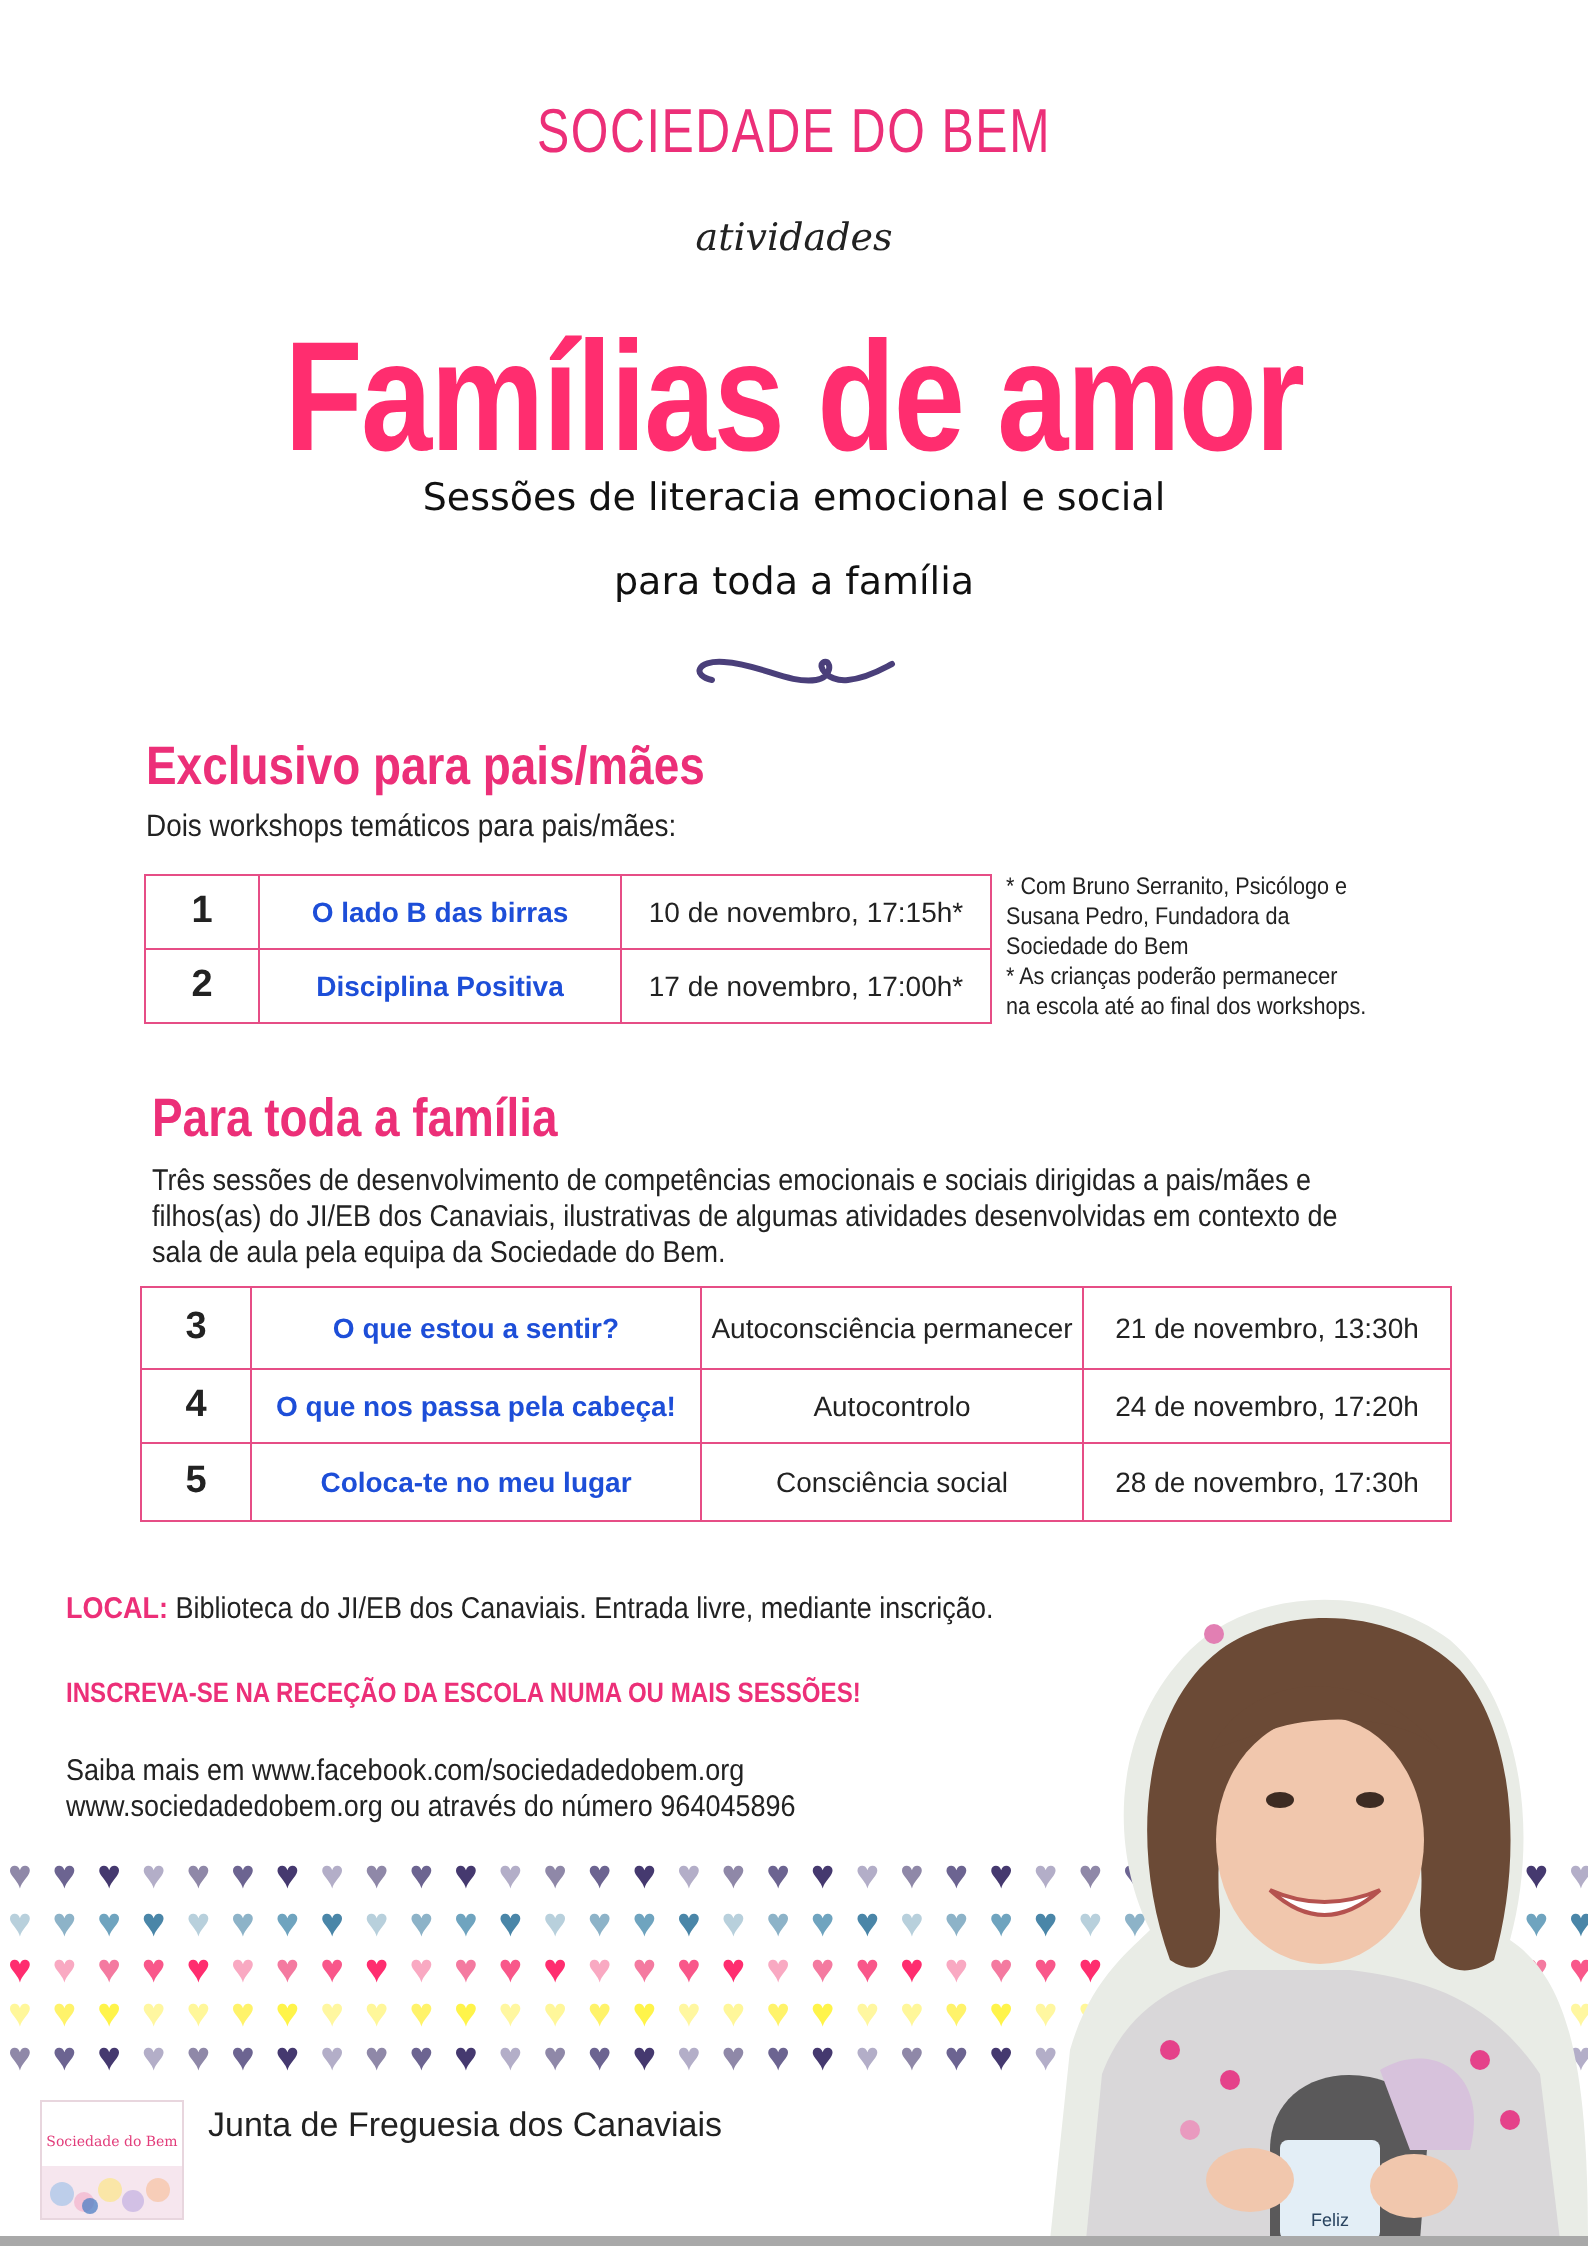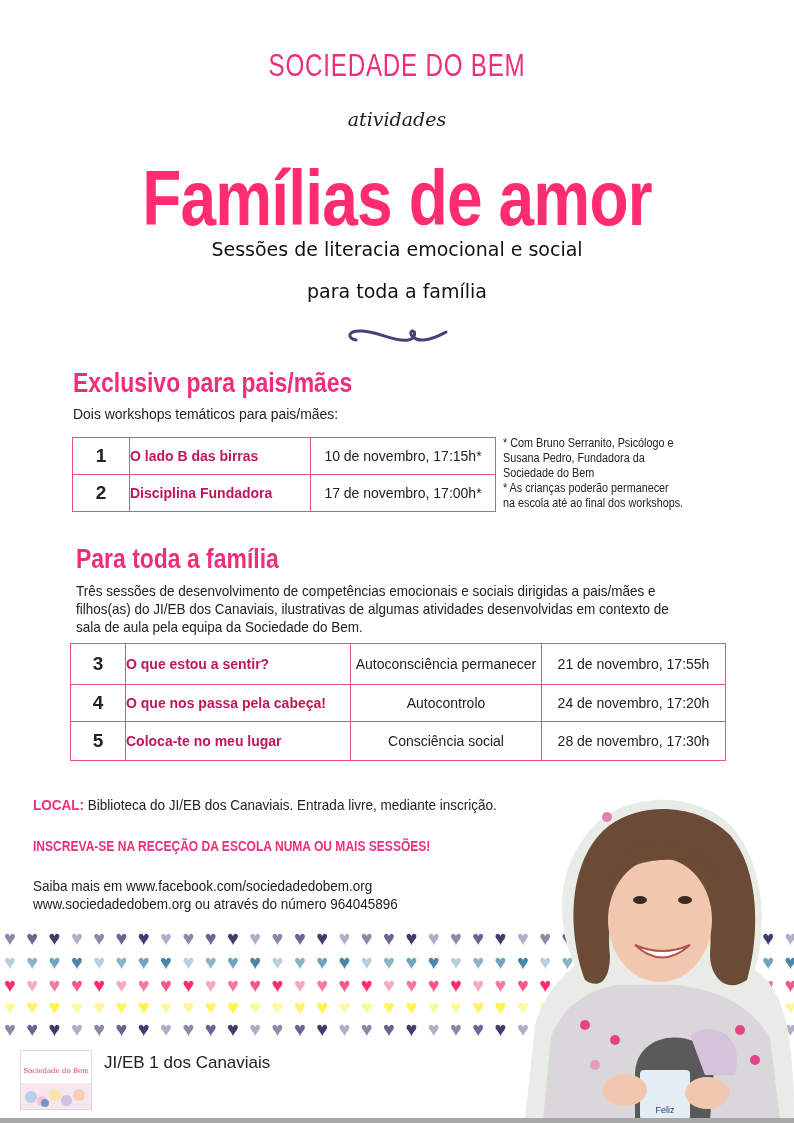--- a/index.html
+++ b/index.html
@@ -9,21 +9,21 @@
   .apresenta { left:0; width:794px; top:108px; text-align:center; font-family:"DejaVu Serif", serif; font-style:italic; font-size:19px; color:#222; }
   .title { left:0; width:794px; top:148px; text-align:center; font-family:"Liberation Sans", sans-serif; font-weight:bold; font-size:78px; color:#ff2d6f; letter-spacing:-1px; transform:scaleX(0.82); transform-origin:center; line-height:100px; }
   .sub1 { left:0; width:794px; top:238px; text-align:center; font-family:"DejaVu Sans", sans-serif; font-size:19px; color:#111; }
   .sub2 { left:0; width:794px; top:280px; text-align:center; font-family:"DejaVu Sans", sans-serif; font-size:19px; color:#111; }
   .swash { left:344px; top:324px; }
   .h2 { font-weight:bold; font-size:27px; color:#ec2f78; transform:scaleX(0.85); transform-origin:left; white-space:nowrap; }
   .body-text { font-size:15px; color:#222; transform:scaleX(0.9); transform-origin:left; white-space:nowrap; line-height:18px; }
   table.sched { border-collapse:collapse; position:absolute; }
   table.sched td { border:1.5px solid #e64d86; height:36px; padding:0; font-size:14px; transform-origin:center; }
   .num { font-weight:bold; font-size:19px !important; text-align:center; color:#222; }
-  .pink { color:#be185d; font-weight:bold; }
+  .pink { color:#1d4ed8; font-weight:bold; text-align:center; }
   .plain { text-align:center; color:#222; }
   .note { left:503px; top:436px; font-size:12px; line-height:15px; color:#222; white-space:nowrap; transform:scaleX(0.9); transform-origin:left; }
   .local-label { color:#ec2f78; font-weight:bold; }
   .cta { left:33px; top:838px; font-size:14px; font-weight:bold; color:#ec2f78; transform:scaleX(0.86); transform-origin:left; white-space:nowrap; }
   .hearts { left:0; top:928px; width:794px; height:115px; }
   .heart { position:absolute; font-size:20px; line-height:20px; }
   .photo { left:485px; top:775px; width:309px; height:345px; }
   .support-logo { left:20px; top:1050px; width:70px; height:58px; border:1px solid #e8d6de; background:linear-gradient(#fff 0 55%, #f6e6ee 55%); overflow:hidden; }
   .support-logo .lt { position:absolute; left:0; width:70px; top:16px; text-align:center; font-family:"DejaVu Serif", serif; font-size:7px; color:#e23c7a; }
   .dot { position:absolute; border-radius:50%; opacity:0.75; }
@@ -47,21 +47,21 @@
 
 <table class="sched" style="left:72px; top:437px; width:424px;">
   <tbody>
       <tr>
     <td class="num" style="width:56px;">1</td>
     <td class="pink" style="width:180px;">O lado B das birras</td>
     <td class="plain">10 de novembro, 17:15h*</td>
   </tr>
   <tr>
     <td class="num">2</td>
-    <td class="pink">Disciplina Fundadora</td>
+    <td class="pink">Disciplina Positiva</td>
     <td class="plain">17 de novembro, 17:00h*</td>
   </tr>
 </tbody>
   </table>
 
 <div class="abs note">
   <div>* Com Bruno Serranito, Psicólogo e</div>
   <div>Susana Pedro, Fundadora da</div>
   <div>Sociedade do Bem</div>
   <div> * As crianças poderão  permanecer</div>
@@ -74,21 +74,21 @@
   <div>filhos(as) do JI/EB dos Canaviais, ilustrativas de algumas atividades desenvolvidas em contexto de</div>
   <div>sala de aula pela equipa da Sociedade do Bem.</div>
 </div>
 
 <table class="sched" style="left:70px; top:643px; width:656px;">
   <tbody>
       <tr>
     <td class="num" style="width:54px; height:40px;">3</td>
     <td class="pink" style="width:224px;">O que estou a sentir?</td>
     <td class="plain" style="width:190px;">Autoconsciência permanecer</td>
-    <td class="plain">21 de novembro, 17:55h</td>
+    <td class="plain">21 de novembro, 13:30h</td>
   </tr>
   <tr>
     <td class="num" style="height:34px;">4</td>
     <td class="pink">O que nos passa pela cabeça!</td>
     <td class="plain">Autocontrolo</td>
     <td class="plain">24 de novembro, 17:20h</td>
   </tr>
   <tr>
     <td class="num" style="height:38px;">5</td>
     <td class="pink">Coloca-te no meu lugar</td>
@@ -316,16 +316,16 @@
 <div class="abs support-logo">
   <div class="lt">Sociedade do Bem</div>
   <span class="dot" style="left:4px; top:40px; width:12px; height:12px; background:#a9c5e8;"></span>
   <span class="dot" style="left:16px; top:45px; width:10px; height:10px; background:#f3b6cd;"></span>
   <span class="dot" style="left:28px; top:38px; width:12px; height:12px; background:#fbe58f;"></span>
   <span class="dot" style="left:40px; top:44px; width:11px; height:11px; background:#c5b3e2;"></span>
   <span class="dot" style="left:52px; top:38px; width:12px; height:12px; background:#f7c4a5;"></span>
   <span class="dot" style="left:20px; top:48px; width:8px; height:8px; background:#4d7fc4;"></span>
 </div>
 <div class="abs support">
-  <div>JI/EB 1 dos Canaviais</div>
+  <div>Junta de Freguesia dos Canaviais</div>
 </div>
 
 <div class="abs bottom-line"></div>
 
 </body></html>

